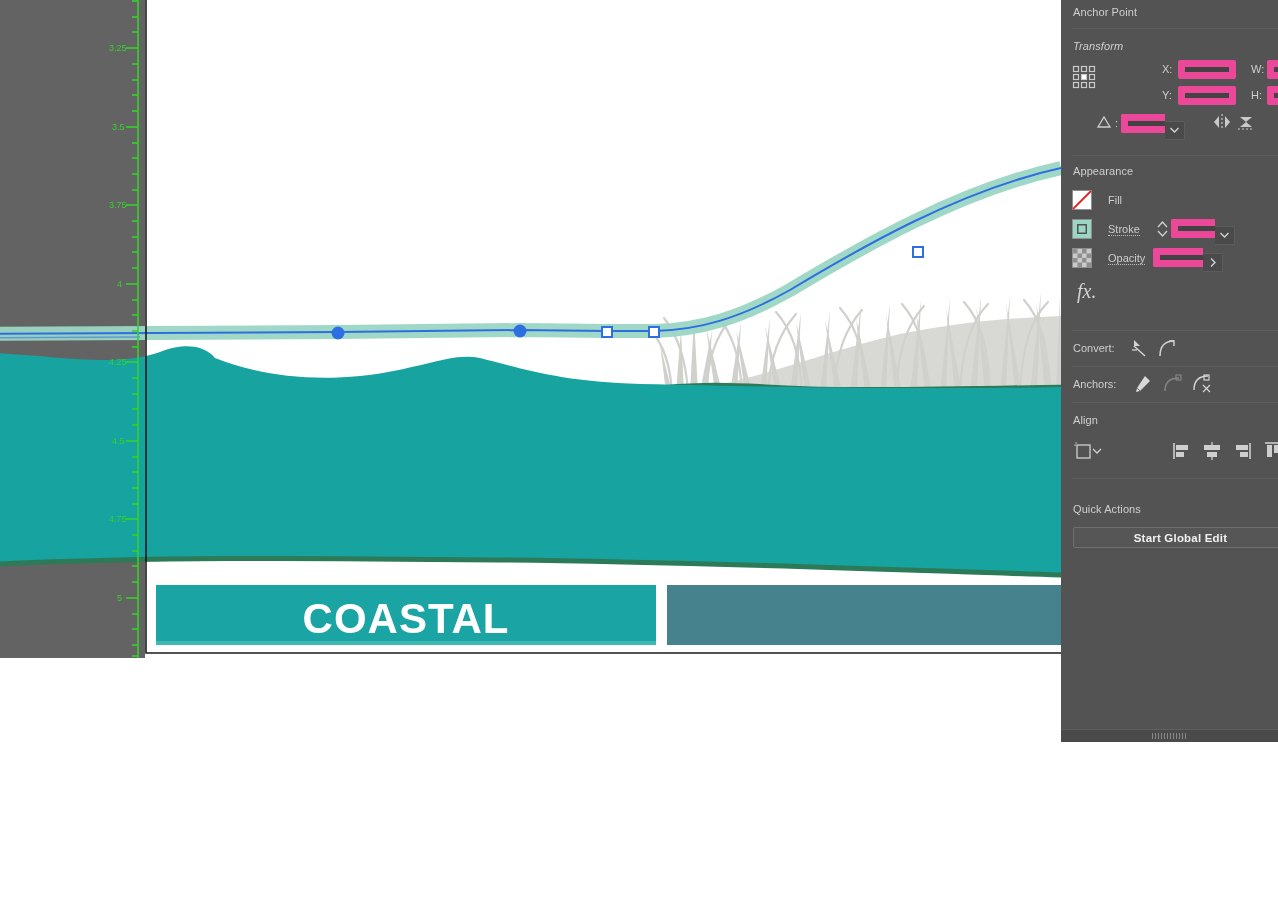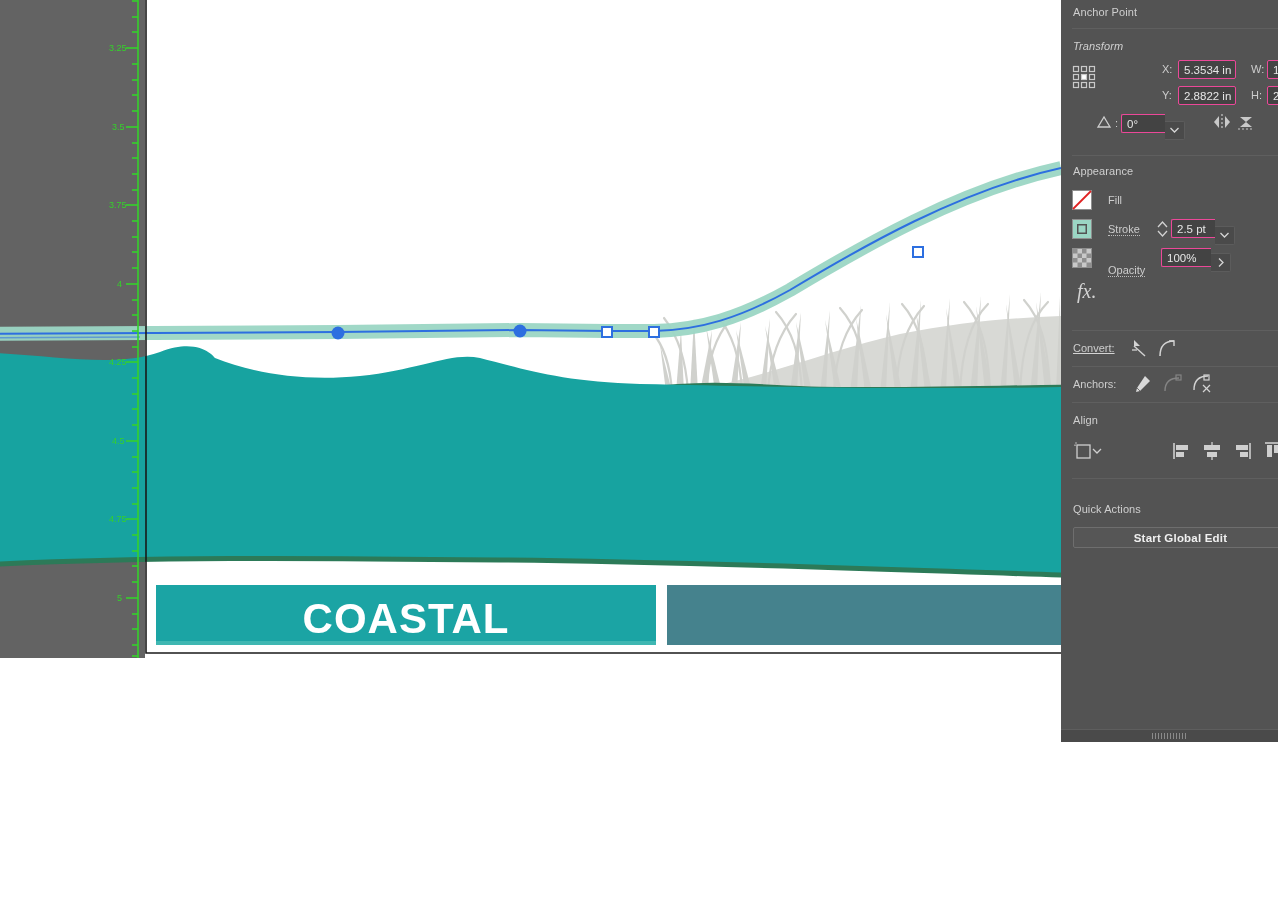--- a/index.html
+++ b/index.html
@@ -32,21 +32,21 @@
 
   .sec-title{color:#cfcfcf;font-size:11px;letter-spacing:.1px;}
   .divider{height:1px;background:#5f5f5f;}
 
   .hdr{position:absolute;left:0;top:0;width:217px;height:27px;}
   .hdr .t{position:absolute;left:12px;top:6px;text-align:center;}
 
   .row{position:absolute;}
   .lbl{color:#cdcdcd;font-size:11px;}
   .field{
-    background:#434343;border:1px solid #ec4899;border-radius:2px;color:#e6e6e6;
+    background:#434343;border:7px solid #ec4899;border-radius:2px;color:#e6e6e6;
     font-size:11.5px;height:19px;line-height:19px;padding:0 5px;box-sizing:border-box;
     display:inline-block;white-space:nowrap;overflow:hidden;
   }
   .caret-btn{
     width:20px;height:19px;background:#4a4a4a;border:1px solid #5c5c5c;border-left:none;
     border-radius:0 2px 2px 0;display:inline-flex;align-items:center;justify-content:center;
     box-sizing:border-box;
   }
   .underlinked{border-bottom:1px dotted #bdbdbd;}
   .qa-btn{
@@ -365,38 +365,38 @@
           <rect x="1" y="1" width="4.5" height="4.5"></rect>
             <rect x="10" y="1" width="4.5" height="4.5"></rect>
           <rect x="5.5" y="5.5" width="4.5" height="4.5"></rect>
             <rect x="14.5" y="5.5" width="4.5" height="4.5"></rect>
           <rect x="1" y="10" width="4.5" height="4.5"></rect>
             <rect x="10" y="10" width="4.5" height="4.5"></rect>
           <rect x="5.5" y="14.5" width="4.5" height="4.5"></rect>
             <rect x="14.5" y="14.5" width="4.5" height="4.5"></rect>
         </g>
       </svg>
-      <div class="row" style="left:47px;top:264px;">
+      <div class="row" style="left:47px;top:252px;">
         <span class="lbl underlinked">Opacity</span>
       </div>
-      <div class="row" style="left:100px;top:248px;">
+      <div class="row" style="left:92px;top:248px;">
         <span class="field" style="width:50px;border-right:none;border-radius:2px 0 0 2px;">100%</span><span class="caret-btn">
           <svg width="6" height="9" viewBox="0 0 6 9">
               <path d="M1,0.5 L5,4.5 L1,8.5" fill="none" stroke="#d6d6d6" stroke-width="1.3"></path>
             </svg>
         </span>
       </div>
 
       <div class="row" style="left:16px;top:280px;">
         <span class="fxlabel">fx.</span>
       </div>
 
       <div class="divider" style="position:absolute;left:11px;top:330px;width:206px;"></div>
 
-      <div class="row" style="left:12px;top:342px;text-decoration:underline;">
+      <div class="row" style="left:12px;top:342px;">
         <span class="lbl">Convert:</span>
       </div>
       <svg style="position:absolute;left:68px;top:337px;" width="22" height="22" viewBox="0 0 22 22">
         <path d="M5,3 L5,9 L11,9 Z" fill="#d3d3d3"></path>
         <path d="M5,9 L16,19" stroke="#d3d3d3" stroke-width="1.4" fill="none"></path>
         <path d="M3,13 L8,13" stroke="#d3d3d3" stroke-width="1.3"></path>
       </svg>
       <svg style="position:absolute;left:95px;top:337px;" width="22" height="22" viewBox="0 0 22 22">
         <path d="M4,19 C4,9 9,4 18,4" stroke="#d3d3d3" stroke-width="1.6" fill="none"></path>
         <path d="M13,4 L18,4 L18,9" stroke="#d3d3d3" stroke-width="1.4" fill="none"></path>

